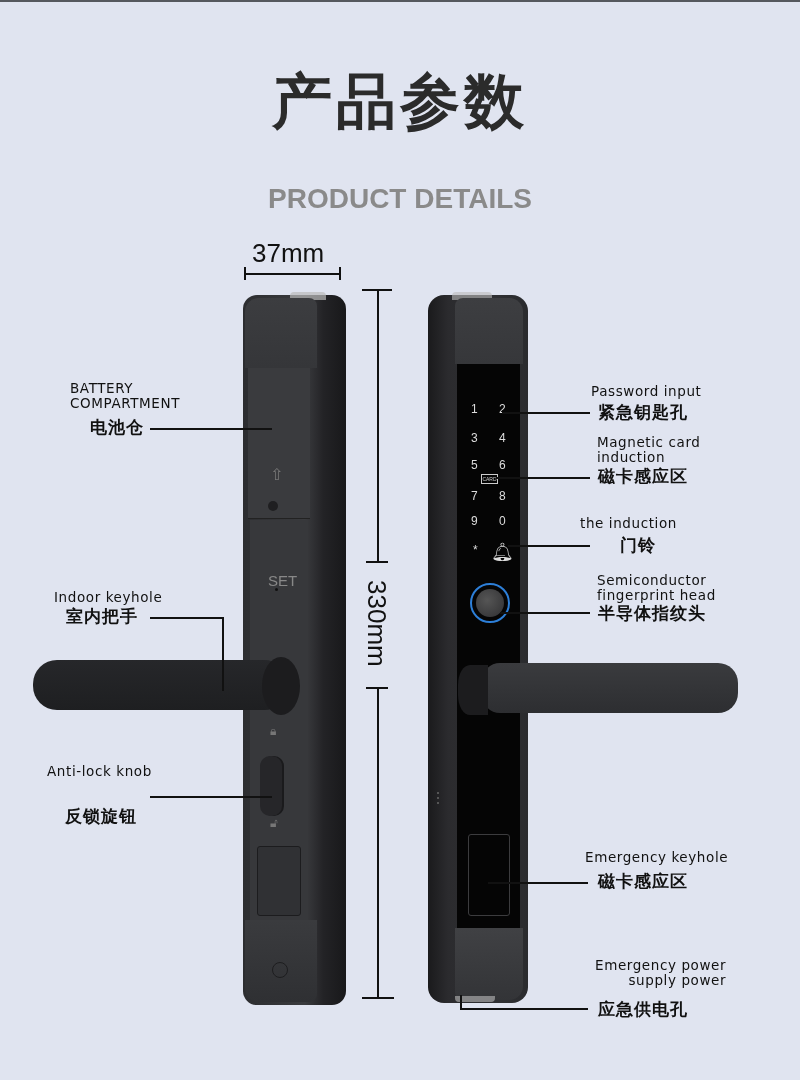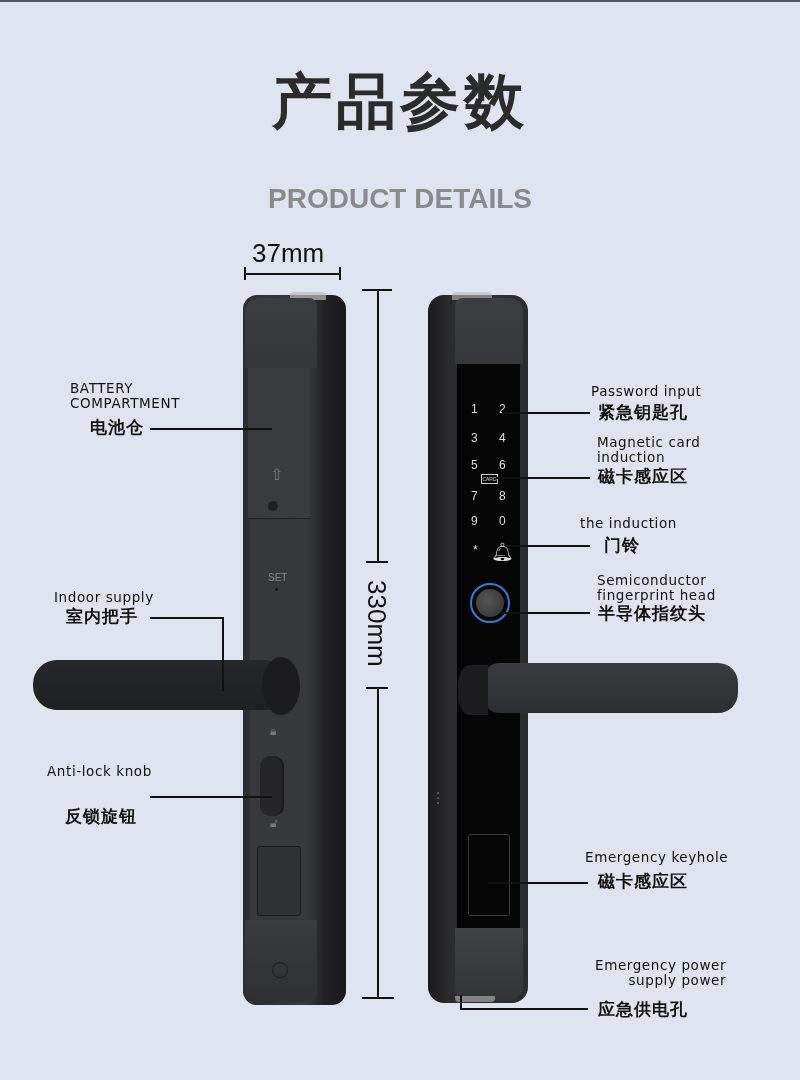--- a/index.html
+++ b/index.html
@@ -35,21 +35,21 @@
   .key-cover { position:absolute; left:257px; top:846px; width:42px; height:68px; background:#303134;
                border:1px solid #1c1c1e; border-radius:3px; }
   .screw-hole { position:absolute; left:272px; top:962px; width:14px; height:14px; border-radius:50%;
                 border:1px solid #1d1d1f; }
   .knob { position:absolute; left:260px; top:756px; width:22px; height:60px; background:#262629;
           border-radius:10px; box-shadow:2px 0 0 #1a1a1c; }
   .handle-rose-l { position:absolute; left:262px; top:657px; width:38px; height:58px; border-radius:50%;
                    background:#1c1c1e; }
   .handle-l { position:absolute; left:33px; top:660px; width:250px; height:50px; background:linear-gradient(180deg,#26272a,#1e1f21);
               border-radius:24px 18px 18px 24px; }
-  .set-lbl { position:absolute; left:268px; top:572px; font-size:10px; color:#888; font-family:"Liberation Sans", sans-serif; }
+  .set-lbl { position:absolute; left:268px; top:572px; font-size:15px; color:#888; font-family:"Liberation Sans", sans-serif; }
   .set-dot { position:absolute; left:275px; top:588px; width:3px; height:3px; border-radius:50%; background:#111; }
   .lock-icon { position:absolute; font-size:12px; color:#777; }
   .screw { position:absolute; left:268px; top:501px; width:10px; height:10px; border-radius:50%; background:#1f1f21; }
   .arrow-up { position:absolute; left:270px; top:465px; font-size:16px; color:#777; }
 
   .front-body { position:absolute; left:428px; top:295px; width:100px; height:708px;
                 background:linear-gradient(90deg,#1a1a1c 0%,#2b2b2e 20%,#2f3033 70%,#2a2b2e 100%);
                 border-radius:16px; }
   .front-top { position:absolute; left:455px; top:298px; width:68px; height:66px;
                background:linear-gradient(180deg,#3d3e41,#36373a); border-radius:8px 14px 0 0; }
@@ -118,21 +118,21 @@
   <div class="screw-hole"></div>
 </div>
 
 <div class="lbl-en" style="left:70px;top:381px;">
   <div>BATTERY</div>
   <div>COMPARTMENT</div>
 </div>
 <div class="lbl-cn" style="left:90px;top:416px;">电池仓</div>
 <div class="hline" style="left:150px;top:428px;width:122px;"></div>
 
-<div class="lbl-en" style="left:54px;top:590px;">Indoor supply</div>
+<div class="lbl-en" style="left:54px;top:590px;">Indoor keyhole</div>
 <div class="lbl-cn" style="left:66px;top:605px;">室内把手</div>
 <div class="hline" style="left:150px;top:617px;width:73px;"></div>
 <div class="vline" style="left:222px;top:617px;height:74px;"></div>
 
 <div class="lbl-en" style="left:47px;top:764px;">Anti-lock knob</div>
 <div class="lbl-cn" style="left:65px;top:785px;margin-top:20px;">反锁旋钮</div>
 <div class="hline" style="left:150px;top:796px;width:122px;"></div>
 
 <div>
   <div class="front-body"></div>
@@ -169,21 +169,21 @@
 <div class="hline" style="left:502px;top:412px;width:88px;"></div>
 
 <div class="lbl-en" style="left:597px;top:435px;">
   <div>Magnetic card</div>
   <div>induction</div>
 </div>
 <div class="lbl-cn" style="left:598px;top:465px;">磁卡感应区</div>
 <div class="hline" style="left:496px;top:477px;width:94px;"></div>
 
 <div class="lbl-en" style="left:580px;top:516px;">the induction</div>
-<div class="lbl-cn" style="left:604px;top:534px;">门铃</div>
+<div class="lbl-cn" style="left:620px;top:534px;">门铃</div>
 <div class="hline" style="left:508px;top:545px;width:82px;"></div>
 
 <div class="lbl-en" style="left:597px;top:573px;">
   <div>Semiconductor</div>
   <div>fingerprint head</div>
 </div>
 <div class="lbl-cn" style="left:598px;top:602px;">半导体指纹头</div>
 <div class="hline" style="left:500px;top:612px;width:90px;"></div>
 
 <div class="lbl-en" style="left:585px;top:850px;">Emergency keyhole</div>

